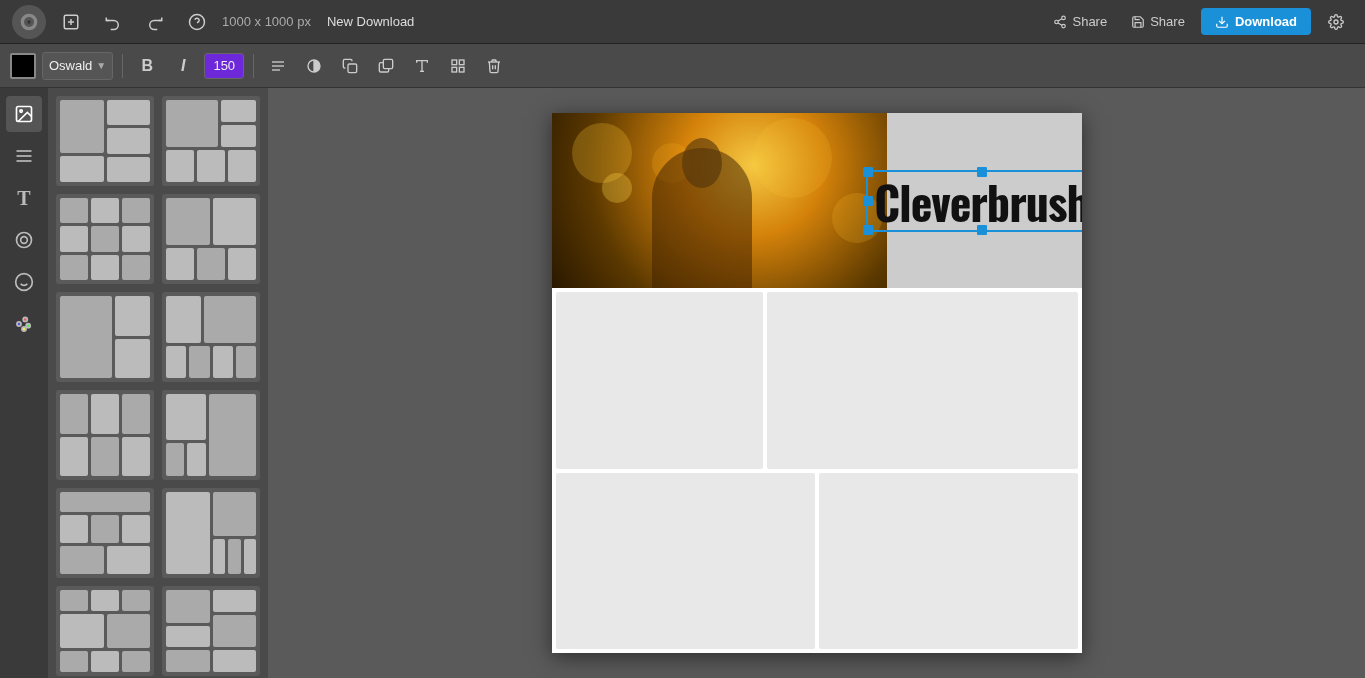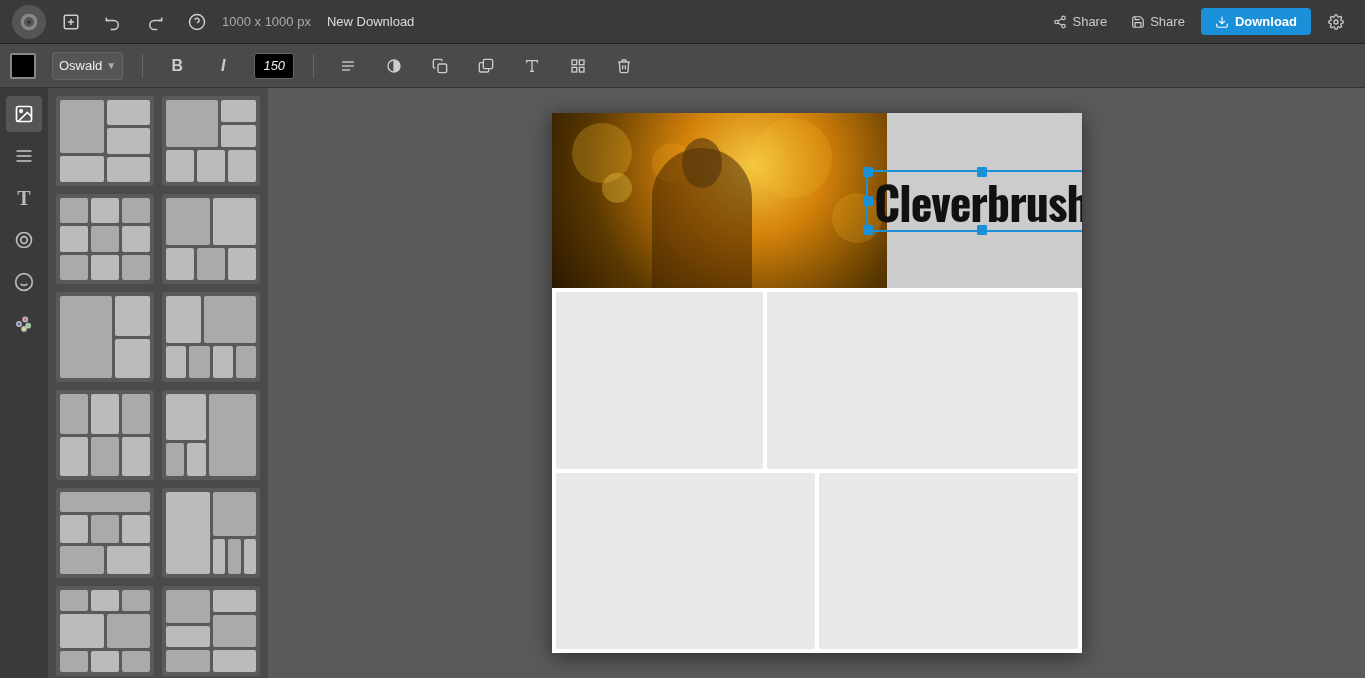--- a/index.html
+++ b/index.html
@@ -80,21 +80,21 @@
       border-radius: 4px;
     }
 
     
     #toolbar {
       height: 44px;
       background: #4a4a4a;
       display: flex;
       align-items: center;
       padding: 0 10px;
-      gap: 16px;
+      gap: 6px;
       flex-shrink: 0;
       border-bottom: 1px solid #333;
     }
     .toolbar-color-swatch {
       width: 26px; height: 26px;
       background: #000;
       border: 2px solid #888;
       cursor: pointer;
       border-radius: 2px;
     }
@@ -117,29 +117,28 @@
       border: none;
       color: #ccc;
       font-size: 16px;
       font-weight: bold;
       cursor: pointer;
       display: flex; align-items: center; justify-content: center;
       border-radius: 3px;
     }
     .toolbar-size-input {
       width: 40px;
-      background: #000000;
+      background: #6d28d9;
       border: 1px solid #666;
       color: #eee;
       font-size: 13px;
       text-align: center;
       padding: 2px;
       border-radius: 3px;
       height: 26px;
-      font-style: italic;
     }
 
     
     #main {
       display: flex;
       flex: 1;
       overflow: hidden;
     }
 
     

